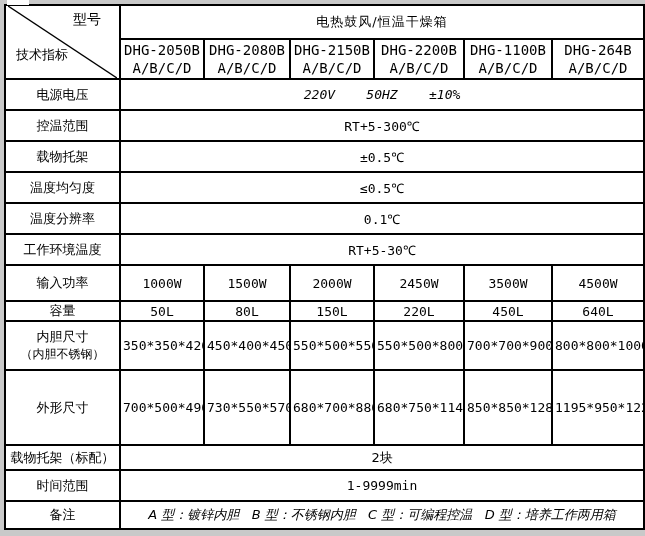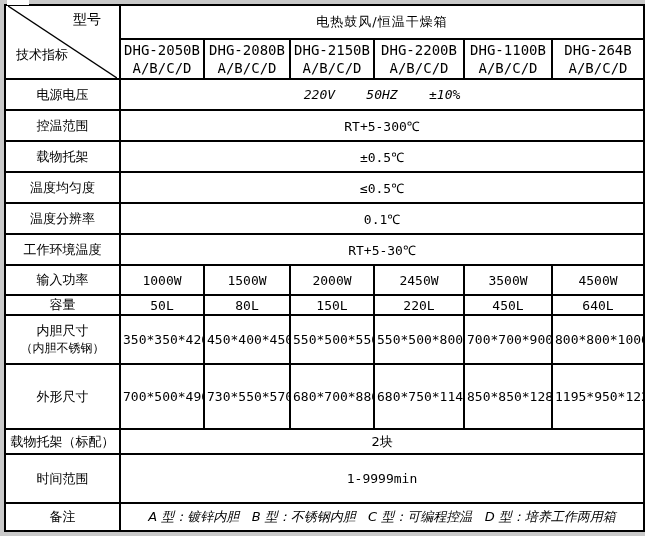--- a/index.html
+++ b/index.html
@@ -26,26 +26,26 @@
     text-align: center;
     vertical-align: middle;
     font-size: 13px;
     color: #000000;
     padding: 0 2px;
     overflow: hidden;
   }
   .r-title  td { height: 33px; }
   .r-models td { height: 39px; }
   .r-std    td { height: 31px; margin-left: 32px; }
-  .r-power  td { height: 30px; }
+  .r-power  td { height: 36px; }
   .r-cap    td { height: 14px; }
   .r-inner  td { height: 49px; }
-  .r-outer  td { height: 65px; }
+  .r-outer  td { height: 75px; }
   .r-shelf  td { height: 25px; }
-  .r-time   td { height: 49px; }
+  .r-time   td { height: 31px; }
   .r-remark td { height: 28px; }
 
   td.title-cell { font-size: 15px; letter-spacing: 1px; }
   .mono { font-family: "DejaVu Sans Mono", monospace; }
   .pre  { white-space: pre; font-style: italic; }
   .model-name, .model-variants {
     font-family: "DejaVu Sans Mono", monospace;
     font-size: 14px; line-height: 18px;
   }
   .sub-label { font-size: 12px; }

